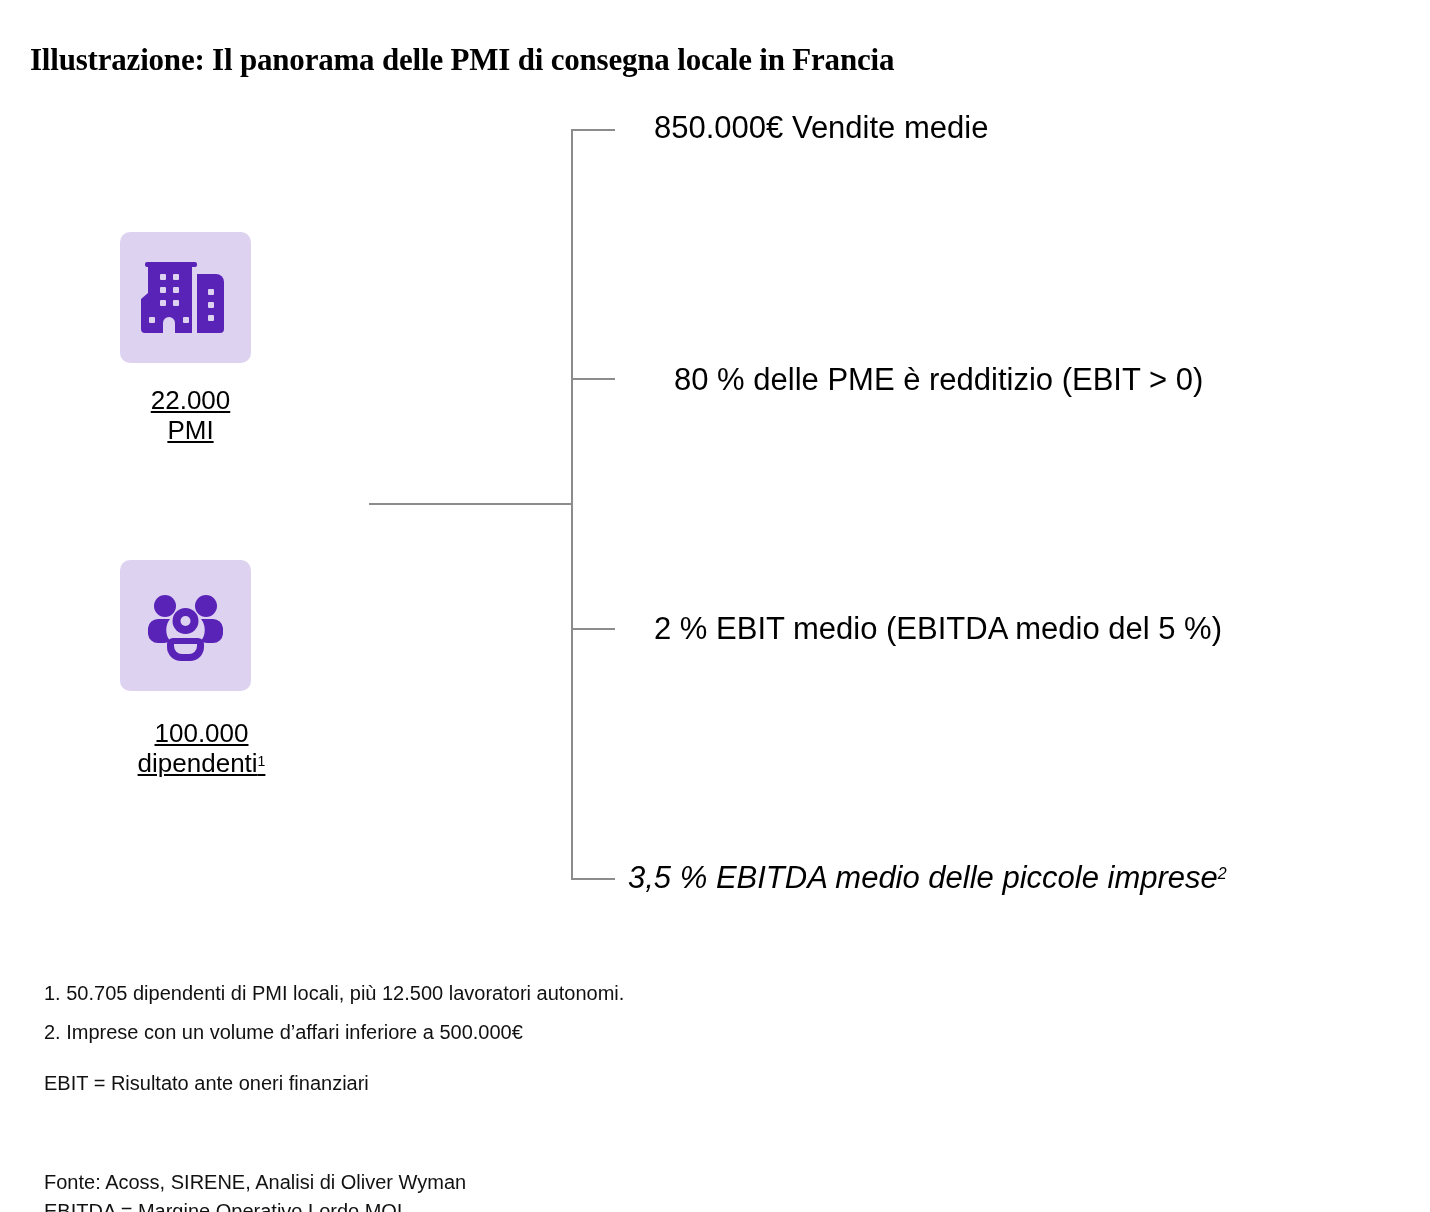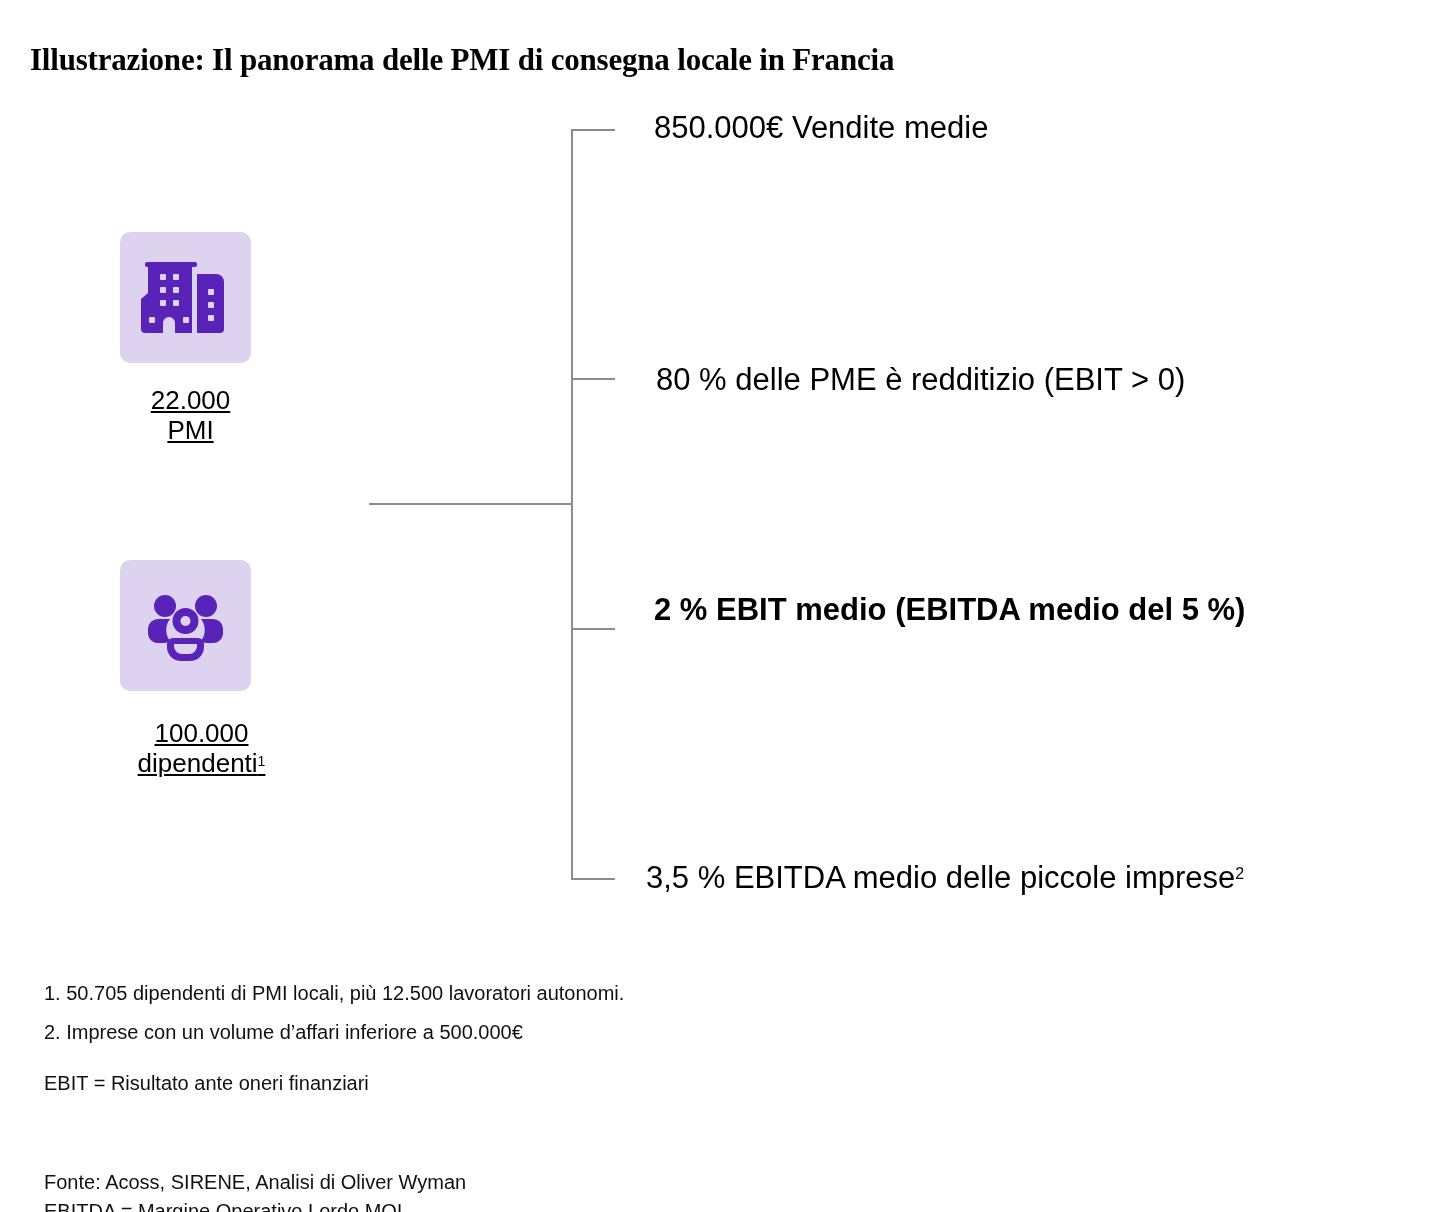--- a/index.html
+++ b/index.html
@@ -71,23 +71,23 @@
 </div>
 
 <div class="line" style="left:369px; top:503px; width:203px; height:2px;"></div>
 <div class="line" style="left:571px; top:129px; width:2px; height:751px;"></div>
 <div class="line" style="left:571px; top:129px; width:44px; height:2px;"></div>
 <div class="line" style="left:571px; top:378px; width:44px; height:2px;"></div>
 <div class="line" style="left:571px; top:628px; width:44px; height:2px;"></div>
 <div class="line" style="left:571px; top:878px; width:44px; height:2px;"></div>
 
 <div class="branch-text" style="left:642px; top:112px;">850.000€ Vendite medie</div>
-<div class="branch-text" style="left:644px; top:364px;text-align:center;">80 % delle PME è redditizio (EBIT &gt; 0)</div>
-<div class="branch-text" style="left:642px; top:594px;font-weight:bold;">2 % EBIT medio (EBITDA medio del 5 %)</div>
-<div class="branch-text multi" style="left:634px; top:862px;">
+<div class="branch-text" style="left:662px; top:364px;text-align:center;">80 % delle PME è redditizio (EBIT &gt; 0)</div>
+<div class="branch-text" style="left:642px; top:613px;">2 % EBIT medio (EBITDA medio del 5 %)</div>
+<div class="branch-text multi" style="left:616px; top:862px;font-style:italic;">
   <div><span>3,5 % EBITDA medio delle piccole imprese</span><sup>2</sup></div>
 </div>
 
 <div class="foot" style="top:982px;">1. 50.705 dipendenti di PMI locali, più 12.500 lavoratori autonomi.</div>
 <div class="foot" style="top:1021px;">2. Imprese con un volume d’affari inferiore a 500.000€</div>
 <div class="foot" style="top:1072px;">EBIT = Risultato ante oneri finanziari</div>
 <div class="foot" style="top:1152px;margin-top:48px;">EBITDA = Margine Operativo Lordo MOL</div>
 <div class="foot" style="top:1171px;">Fonte: Acoss, SIRENE, Analisi di Oliver Wyman</div>
 
 </body></html>

